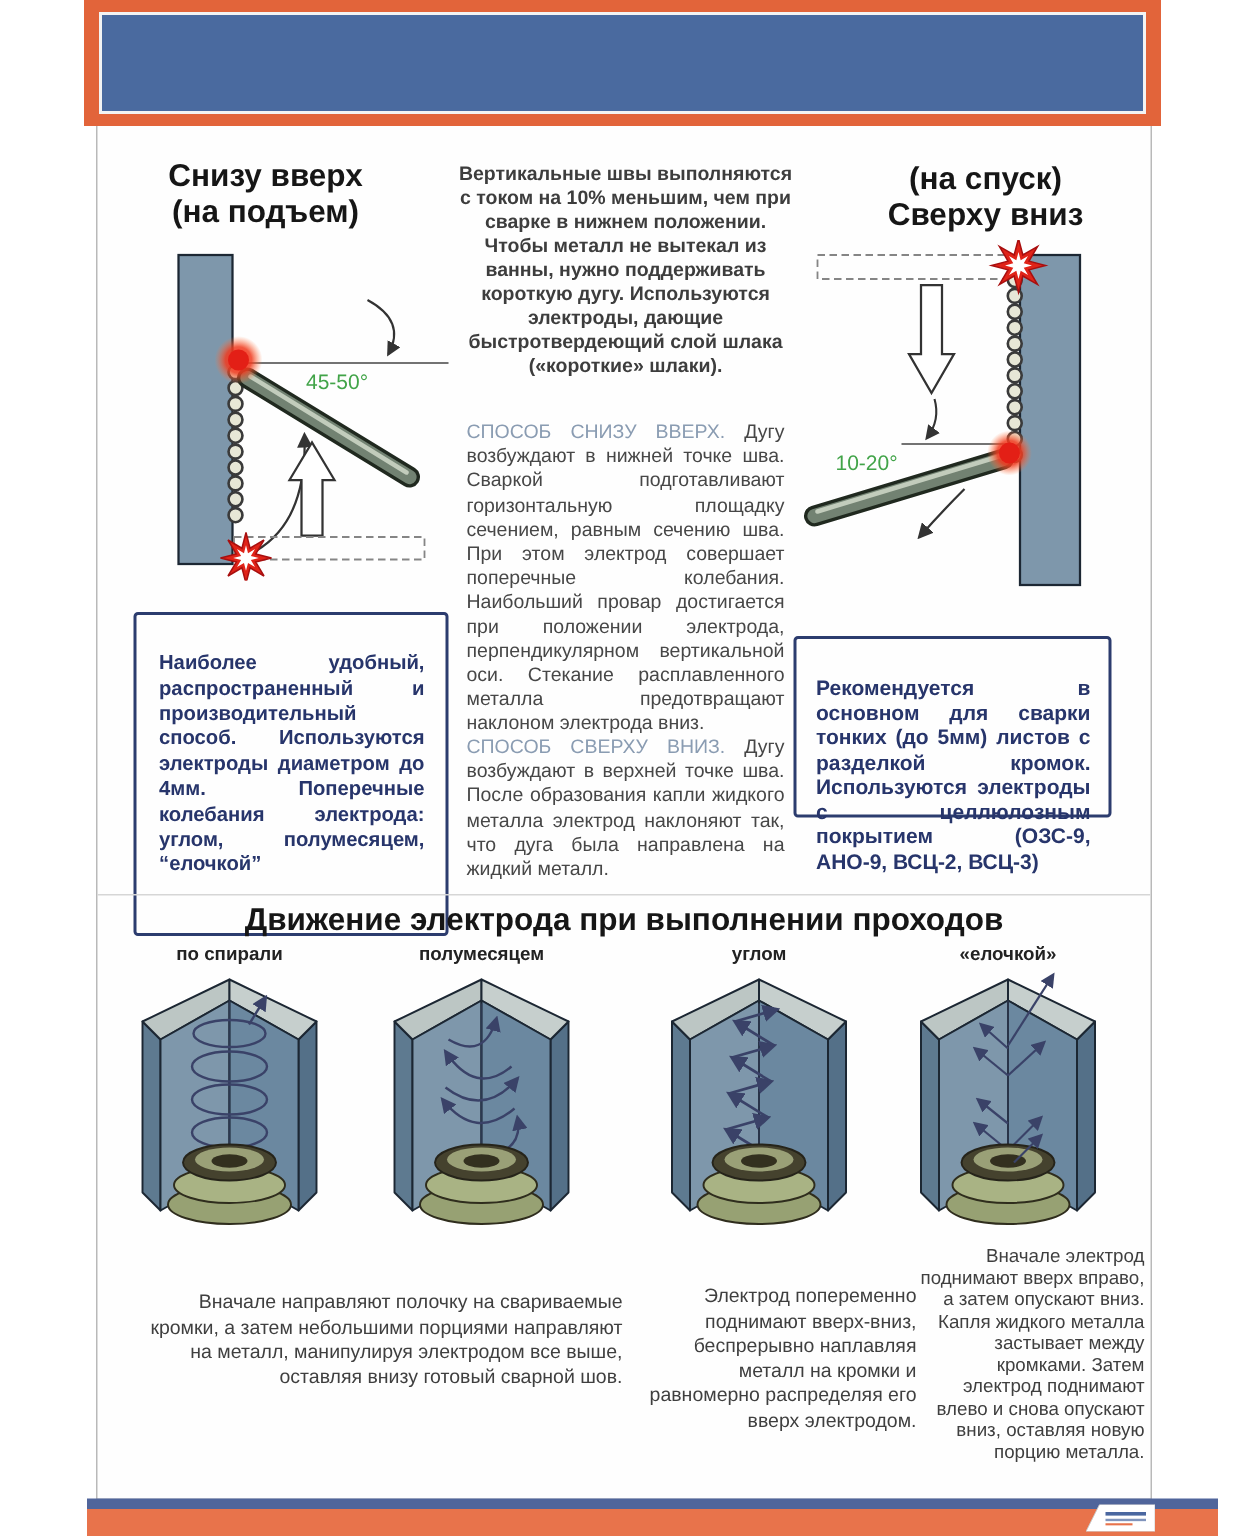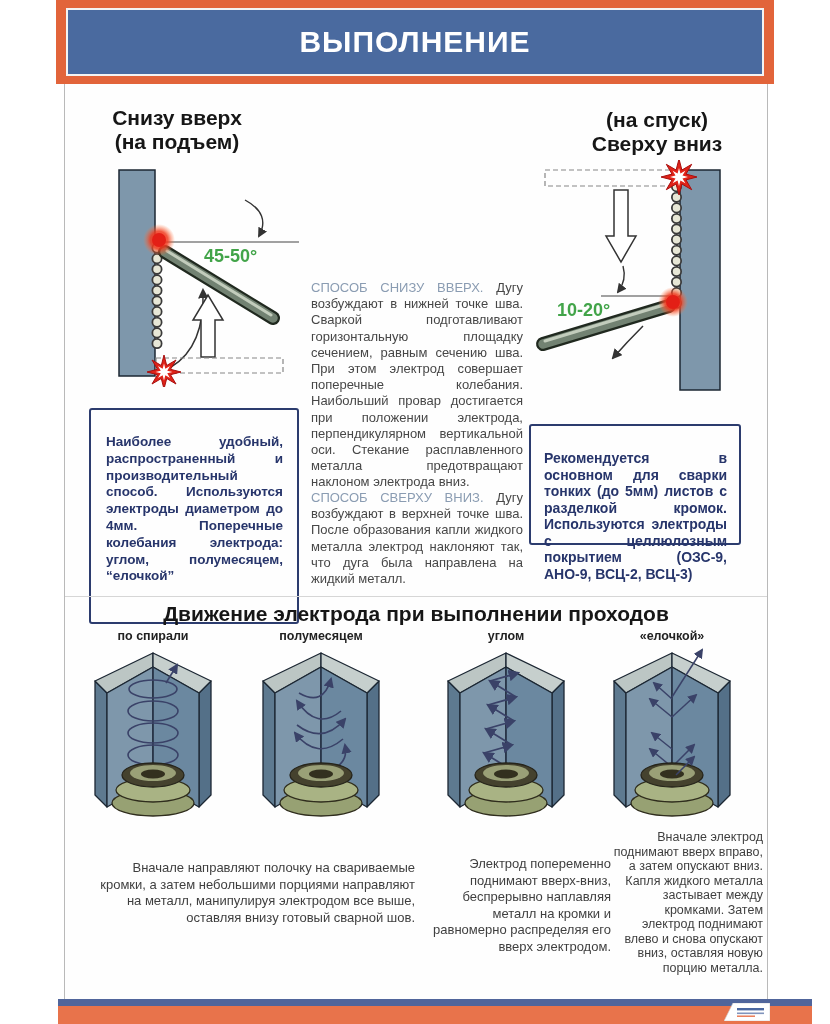--- a/index.html
+++ b/index.html
@@ -16,47 +16,47 @@
   .content{left:64px;top:84px;width:702px;height:915px;background:#fefefe;
            border:1px solid #b9b9b9;border-top:none;}
   .heading{font-weight:bold;font-size:21px;line-height:24px;color:#161616;text-align:center;}
   .intro{font-weight:bold;font-size:13px;line-height:16px;color:#3d3d3d;text-align:center;}
   .method{font-size:13px;line-height:16.2px;color:#474747;text-align:justify;}
   .method-label{color:#8a9cb2;}
   .note-box{background:#fefefe;border:2px solid #2c3c6e;border-radius:3px;box-sizing:border-box;
             font-weight:bold;color:#27356b;text-align:justify;}
   .note-uphill{font-size:13.5px;line-height:16.8px;padding:24px 14px 6px 15px;}
   .note-downhill{font-size:14px;line-height:16.5px;padding:24px 12px 6px 13px;}
-  .angle-label{font-weight:bold;font-size:18px;color:#42a449;}
+  .angle-label{font-weight:normal;font-size:14px;color:#42a449;}
   .section-heading{font-weight:bold;font-size:21px;color:#161616;text-align:center;width:100%;}
   .tech-label{font-weight:bold;font-size:12.5px;color:#222;text-align:center;width:150px;}
   .caption{font-size:13px;line-height:16.5px;color:#3f3f3f;text-align:right;}
   .caption-small{font-size:12.5px;line-height:14.5px;}
   .divider{left:0;top:512px;width:702px;border-top:1px solid #d6d6d6;height:0;}
   
   .footer-blue{left:58px;top:999px;width:754px;height:7px;background:#50659b;}
   .footer-orange{left:58px;top:1006px;width:754px;height:18px;background:#e8734b;}
 </style>
 </head>
 <body>
 
 <div class="poster">
 
   <div class="abs header-frame"></div>
   <div class="abs title-box">
-    <div class="title-line">ВЫПОЛНЕНИЕ</div>
   </div>
 
   <div class="abs content">
 
     <div class="abs heading" style="left:8px;top:22px;width:208px;">
       <div>Снизу вверх</div>
       <div>(на подъем)</div>
     </div>
 
+    <div class="abs intro" style="left:240px;top:24px;width:224px;">Вертикальные швы выполняются с током на 10% меньшим, чем при сварке в нижнем положении. Чтобы металл не вытекал из ванны, нужно поддерживать короткую дугу. Используются электроды, дающие быстротвердеющий слой шлака («короткие» шлаки).</div>
 
     <div class="abs heading" style="left:482px;top:24px;width:220px;">
       <div>(на спуск)</div>
       <div>Сверху вниз</div>
     </div>
 
     <svg class="abs" style="left:28px;top:78px;" width="215" height="225" viewBox="0 0 215 225">
       <defs>
         <marker id="ahL" viewBox="0 0 10 10" refX="8" refY="5" markerWidth="7" markerHeight="7" orient="auto-start-reverse">
           <path d="M0,0 L10,5 L0,10 z" fill="#333"></path>

